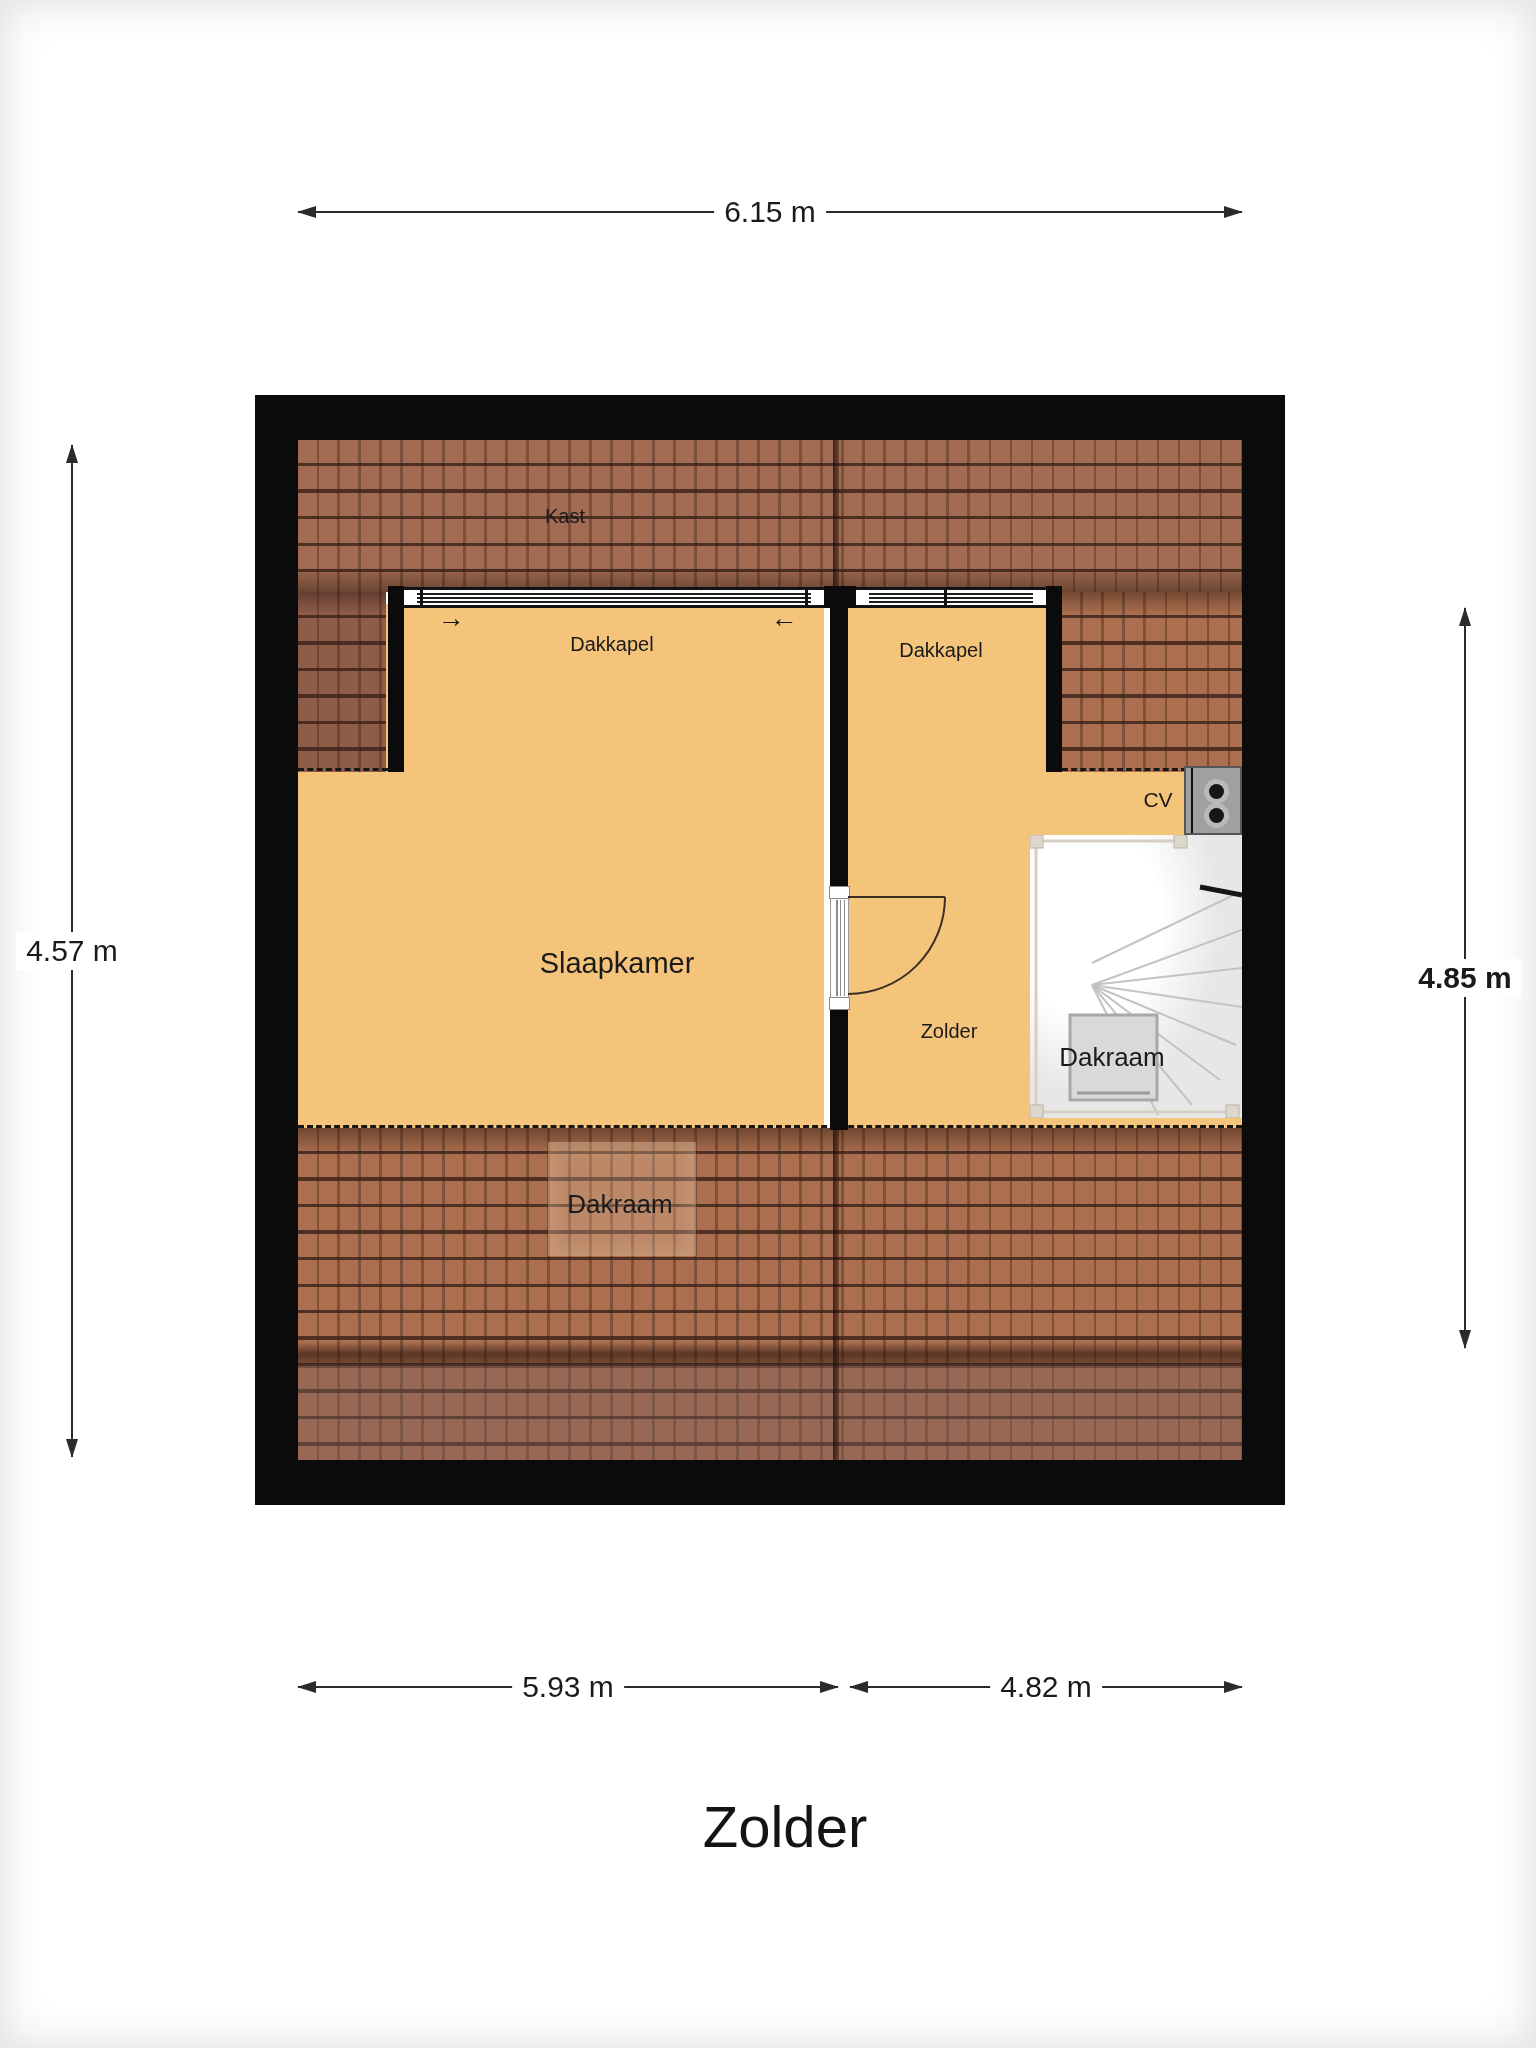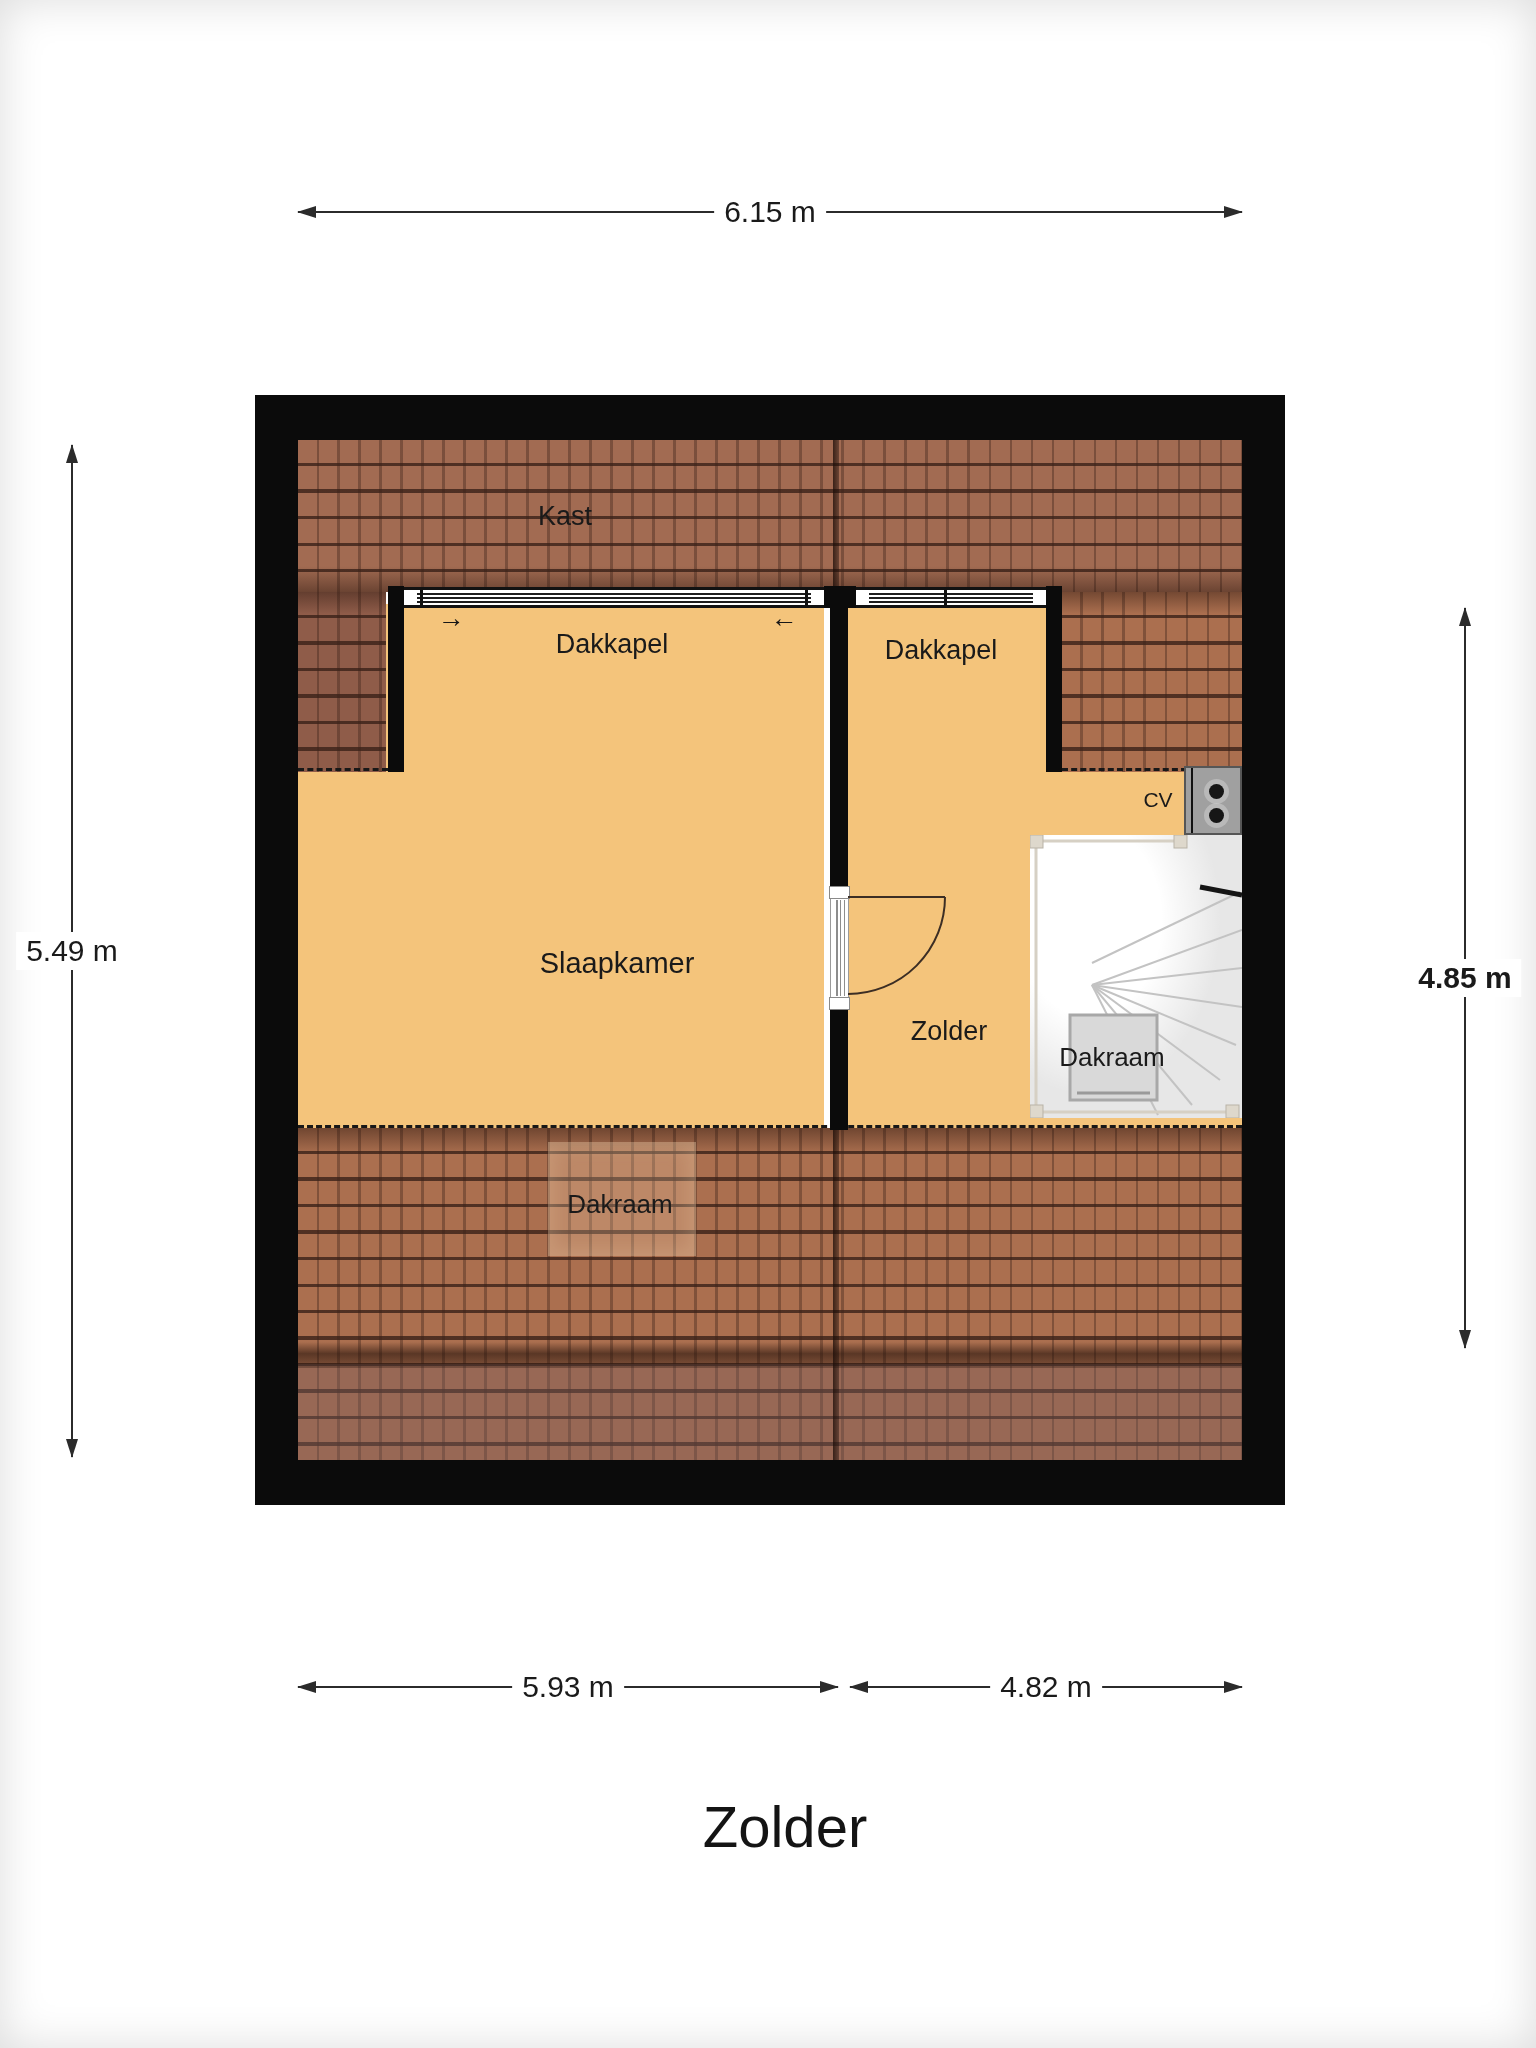--- a/index.html
+++ b/index.html
@@ -33,21 +33,21 @@
   
   .door-frame{position:absolute;background:#fff;border:1px solid #9a9a9a;box-sizing:border-box;}
   .door-leaf{position:absolute;background:repeating-linear-gradient(90deg,#fff 0 2.4px,#8d8d8d 2.4px 3.6px);}
   .door-jamb{position:absolute;background:#fff;border:1px solid #8a8a8a;box-sizing:border-box;}
   
   .cv-box{position:absolute;background:#a0a0a0;border:2px solid #565656;box-sizing:border-box;}
   .cv-divider{position:absolute;top:0;bottom:0;width:2px;background:#111;}
   .cv-dot{position:absolute;width:15px;height:15px;border-radius:50%;background:#161616;box-shadow:0 0 0 5px rgba(205,205,205,.55);}
   
   .lbl{position:absolute;transform:translate(-50%,-50%);white-space:nowrap;color:#1a1a1a;}
-  .lbl-room{font-size:27px;}
+  .lbl-room{font-size:20px;}
   .lbl-slaapkamer{font-size:29px;}
   .lbl-small{font-size:26px;}
   .lbl-cv{font-size:21px;}
   .arrow-glyph{position:absolute;transform:translate(-50%,-50%);font-size:27px;color:#161616;}
   
   .dim-h{position:absolute;height:0;border-top:2px solid #2b2b2b;}
   .dim-h::before{content:"";position:absolute;left:-1px;top:-7px;width:0;height:0;
     border-right:19px solid #2b2b2b;border-top:6px solid transparent;border-bottom:6px solid transparent;}
   .dim-h::after{content:"";position:absolute;right:-1px;top:-7px;width:0;height:0;
     border-left:19px solid #2b2b2b;border-top:6px solid transparent;border-bottom:6px solid transparent;}
@@ -169,21 +169,21 @@
   <span class="lbl lbl-small" style="left:620px;top:1204px;">Dakraam</span>
   <span class="lbl lbl-cv" style="left:1158px;top:800px;">CV</span>
 
   <span class="arrow-glyph" style="left:451px;top:618px;">→</span>
   <span class="arrow-glyph" style="left:784px;top:618px;">←</span>
 
   <div class="dim-h" style="left:298px;top:211px;width:944px;"></div>
   <span class="dim-label" style="left:770px;top:212px;">6.15 m</span>
 
   <div class="dim-v" style="left:71px;top:445px;height:1012px;"></div>
-  <span class="dim-label" style="left:72px;top:951px;">5.49 m</span>
+  <span class="dim-label" style="left:72px;top:951px;">4.57 m</span>
 
   <div class="dim-v" style="left:1464px;top:608px;height:740px;"></div>
   <span class="dim-label" style="left:1465px;top:978px;font-weight:bold;">4.85 m</span>
 
   <div class="dim-h" style="left:298px;top:1686px;width:540px;"></div>
   <span class="dim-label" style="left:568px;top:1687px;">5.93 m</span>
 
   <div class="dim-h" style="left:850px;top:1686px;width:392px;"></div>
   <span class="dim-label" style="left:1046px;top:1687px;">4.82 m</span>
 

